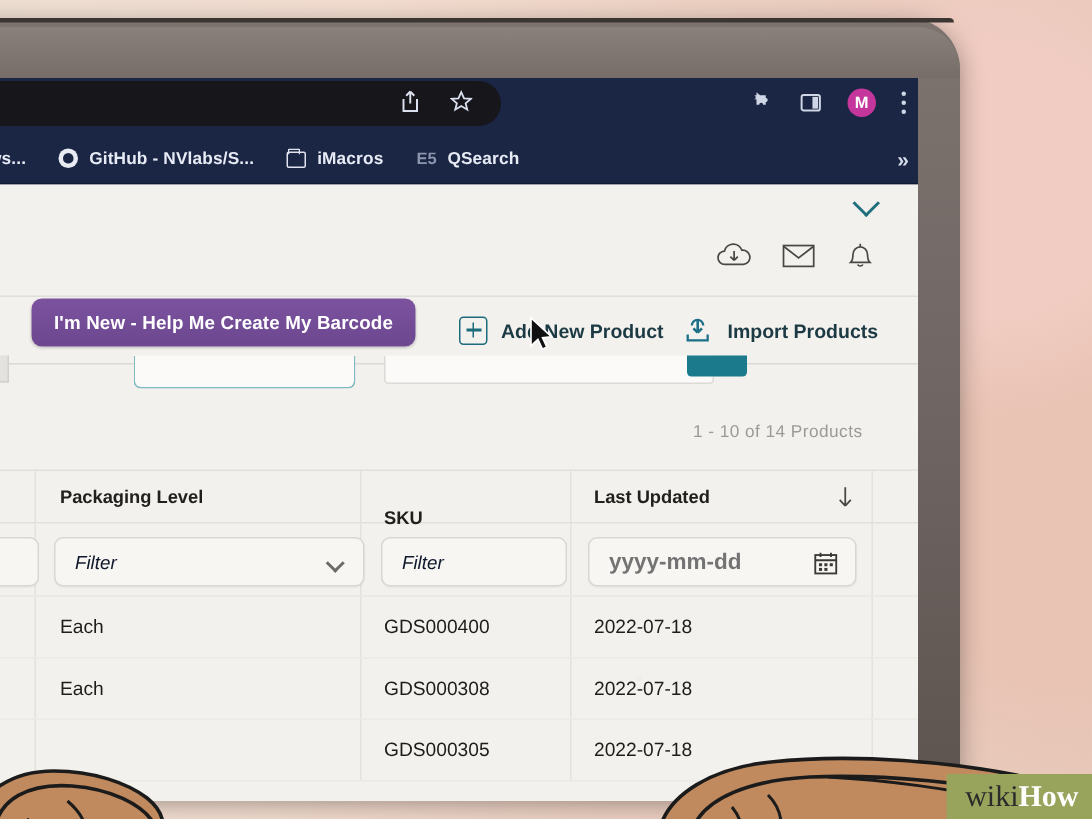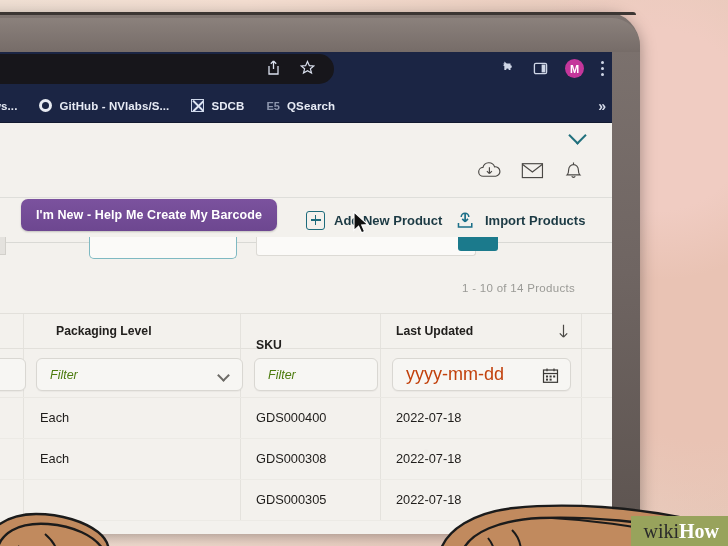--- a/index.html
+++ b/index.html
@@ -238,21 +238,21 @@
     height: 36px;
     border-top: 1px solid #e2e0db;
     border-bottom: 1px solid #e2e0db;
     display: flex; align-items: center;
     position: relative;
   }
   .th {
     font-size: 12.2px; color: #22201e; font-weight: bold;
     position: absolute;
   }
-  .th-pkg { left: 64px; }
+  .th-pkg { left: 48px; }
   .th-sku { left: 264px; margin-top: 28px; }
   .th-upd { left: 404px; }
   .sort-arrow {
     position: absolute; left: 566px; top: 10px;
     width: 11px; height: 15px; color:#4a4845;
   }
   .col-div {
     position:absolute; top:0; bottom:0; width:1px; background:#e4e2dd;
   }
 
@@ -260,23 +260,23 @@
   .filter-row { height: 49px; position: relative; border-bottom: 1px solid #eae8e3; }
   .fbox {
     position: absolute; top: 9px; height: 33px;
     background: #f7f6f3;
     border: 1px solid #d9d7d2;
     border-radius: 6px;
     display: flex; align-items: center;
     box-shadow: 0 1px 1px rgba(0,0,0,.04);
   }
   .fbox .ph {
-    font-size: 12.5px; color: #4d7c0f; font-style: italic; padding-left: 13px;
-  }
-  .fbox .val { font-size: 18px; color: #c2410c; padding-left: 13px; font-weight: 400; }
+    font-size: 12.5px; color: #0f172a; font-style: italic; padding-left: 13px;
+  }
+  .fbox .val { font-size: 15px; color: #737373; padding-left: 13px; font-weight: 700; }
   .f-left  { left: -22px; width: 56px; }
   .f-pkg   { left: 44px;  width: 207px; }
   .f-sku   { left: 262px; width: 124px; }
   .f-date  { left: 400px; width: 179px; }
   .chev-dn {
     position:absolute; right: 14px; top: 12px;
     width: 9px; height: 9px;
     border-right: 2px solid #6d6b66; border-bottom: 2px solid #6d6b66;
     transform: rotate(45deg);
   }
@@ -366,25 +366,25 @@
       <div class="bm" style="padding-left:0;">
         <span>ws...</span>
       </div>
 
 
       <div class="bm">
         <span class="bm-fav fav-github"></span>
         <span>GitHub - NVlabs/S...</span>
       </div>
 
-
       <div class="bm">
-        <span class="bm-fav fav-x"></span>
-        <span>SDCB</span>
-      </div>
+        <span class="bm-fav fav-folder"></span>
+        <span>iMacros</span>
+      </div>
+
 
 
       <div class="bm">
         <span class="fav-e5">E5</span>
         <span>QSearch</span>
       </div>
 
       <span class="bm-overflow">»</span>
     </div>
   </div>

